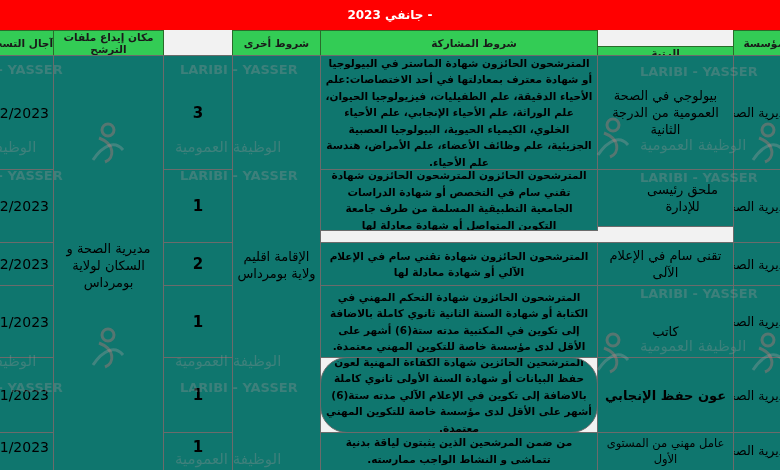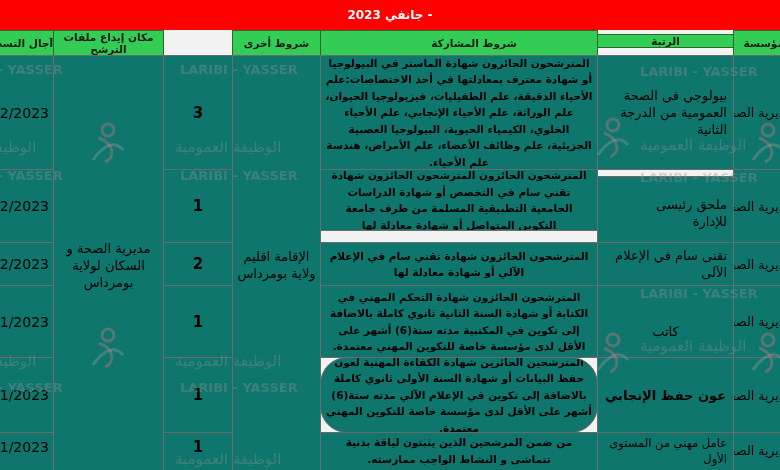--- a/index.html
+++ b/index.html
@@ -4,21 +4,21 @@
   <style>
     html, body { margin:0; padding:0; }
     body { width:780px; height:470px; overflow:hidden; background:#f2f2f2; font-family:"DejaVu Sans", sans-serif; position:relative; }
     .title-bar { position:absolute; left:0; top:0; width:780px; height:30px; background:#ff0000; color:#fff; direction:rtl; display:flex; align-items:center; justify-content:center; gap:6px; }
     .title-main { font-size:19px; font-weight:bold; }
     .title-sub { font-size:12px; font-weight:bold; }
     .grid { position:absolute; left:0; top:30px; width:780px; height:440px; }
     .cell { position:absolute; box-sizing:border-box; border:1px solid #6b6b6b; background:#0f766e; display:flex; align-items:center; justify-content:center; text-align:center; direction:rtl; color:#000; overflow:hidden; }
     .hdr { background:#33cc55; font-size:10.5px; font-weight:bold; border-color:#2a6b2a; color:#1a1a1a; }
     .cond { font-size:10.5px; font-weight:bold; line-height:16.5px; padding:0 4px; }
-    .rank { font-size:13px; line-height:17px; padding:0 6px;text-align:right; }
+    .rank { font-size:13px; line-height:17px; padding:0 6px; }
     .inst { font-size:12.5px; justify-content:flex-start; padding-right:0; white-space:nowrap; }
     .num { font-size:15px; font-weight:bold; font-family:"DejaVu Sans", sans-serif; }
     .date { font-size:14px; justify-content:flex-end; padding-right:4px; white-space:nowrap; direction:ltr; }
     .place { font-size:13px; line-height:17px; padding:0 8px; }
     .other { font-size:13px; line-height:17px; padding:0 4px; }
     .wm { position:absolute; pointer-events:none; color:rgba(150,150,150,0.35); font-weight:bold; font-size:13px; white-space:nowrap; font-family:"DejaVu Sans", sans-serif; }
     .wm-ar { position:absolute; pointer-events:none; color:rgba(150,150,150,0.35); font-size:15px; white-space:nowrap; direction:rtl; }
     .logo { position:absolute; pointer-events:none; width:46px; height:46px; }
   </style>
 </head>
@@ -26,21 +26,21 @@
 
 <div class="title-bar">
   <span class="title-sub">- جانفي 2023</span>
 </div>
 
 <div class="grid">
 
   <div class="cell hdr" style="left:733px;top:0;width:60px;height:26px;justify-content:flex-start;">
       <span>المؤسسة</span>
     </div>
-  <div class="cell hdr" style="left:597px;top:4px;width:137px;height:14px;">
+  <div class="cell hdr" style="left:597px;top:16px;width:137px;height:14px;">
       <span>الرتبة</span>
     </div>
   <div class="cell hdr" style="left:320px;top:0;width:278px;height:26px;padding-left:30px;">
       <span>شروط المشاركة</span>
     </div>
   <div class="cell hdr" style="left:232px;top:0;width:89px;height:26px;">
       <span>شروط أخرى</span>
     </div>
   <div class="cell hdr" style="left:163px;top:8px;width:52px;height:26px;margin-top:36px;">
       <span>عدد المناصب</span>
@@ -71,21 +71,21 @@
   <div class="cell num" style="left:163px;top:25px;width:70px;height:115px;">
       <span>3</span>
     </div>
   <div class="cell date" style="left:-30px;top:25px;width:84px;height:115px;">
       <span>02/2023</span>
     </div>
 
   <div class="cell inst" style="left:733px;top:139px;width:60px;height:74px;">
       <span>مديرية الصحة</span>
     </div>
-  <div class="cell rank" style="left:597px;top:146px;width:137px;height:74px;padding-left:40px;">
+  <div class="cell rank" style="left:597px;top:139px;width:137px;height:58px;padding-left:40px;">
       <span>ملحق رئيسى للإدارة</span>
     </div>
   <div class="cell cond" style="left:320px;top:139px;width:278px;height:62px;">
       <span>المترشحون الحائزون المترشحون الحائزون شهادة تقني سام في التخصص أو شهادة الدراسات الجامعية التطبيقية المسلمة من طرف جامعة التكوين المتواصل أو شهادة معادلة لها</span>
     </div>
   <div class="cell num" style="left:163px;top:139px;width:70px;height:74px;">
       <span>1</span>
     </div>
   <div class="cell date" style="left:-30px;top:139px;width:84px;height:74px;">
       <span>02/2023</span>

